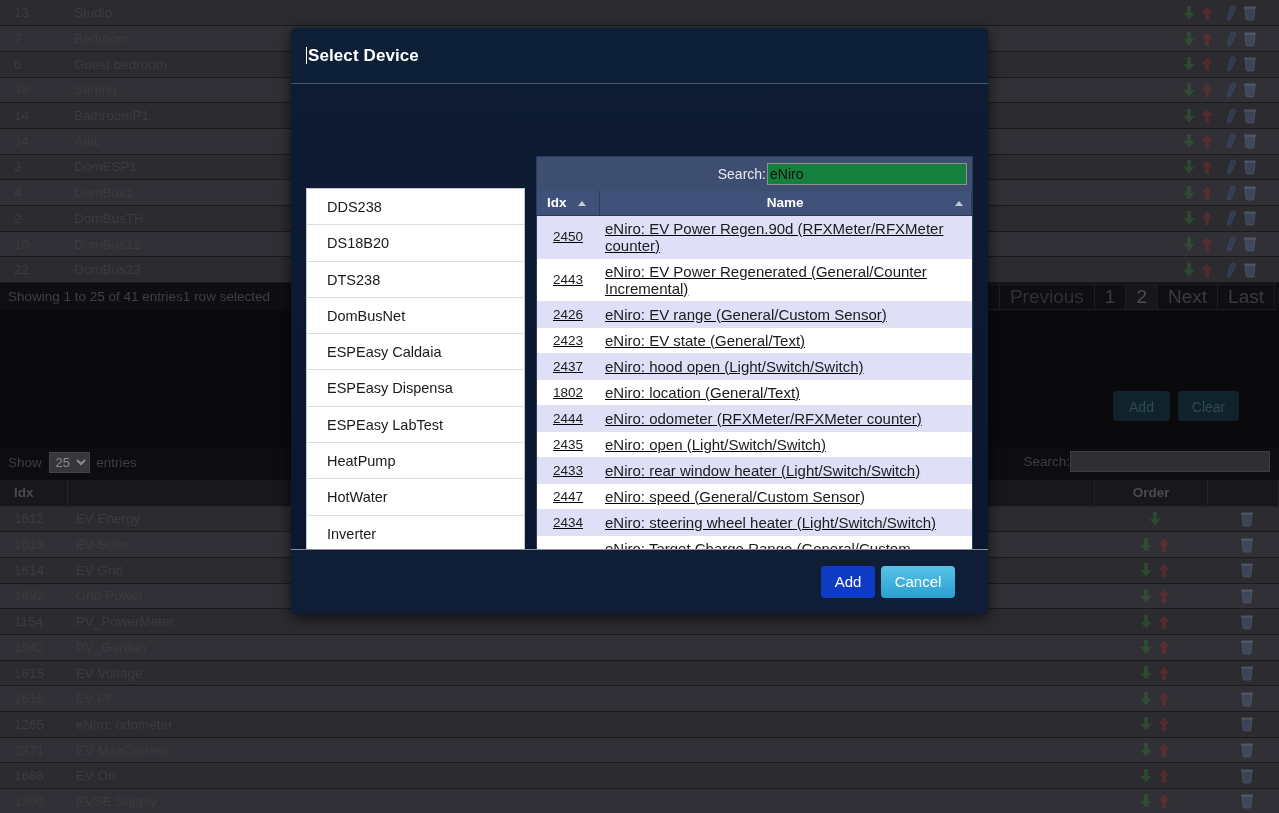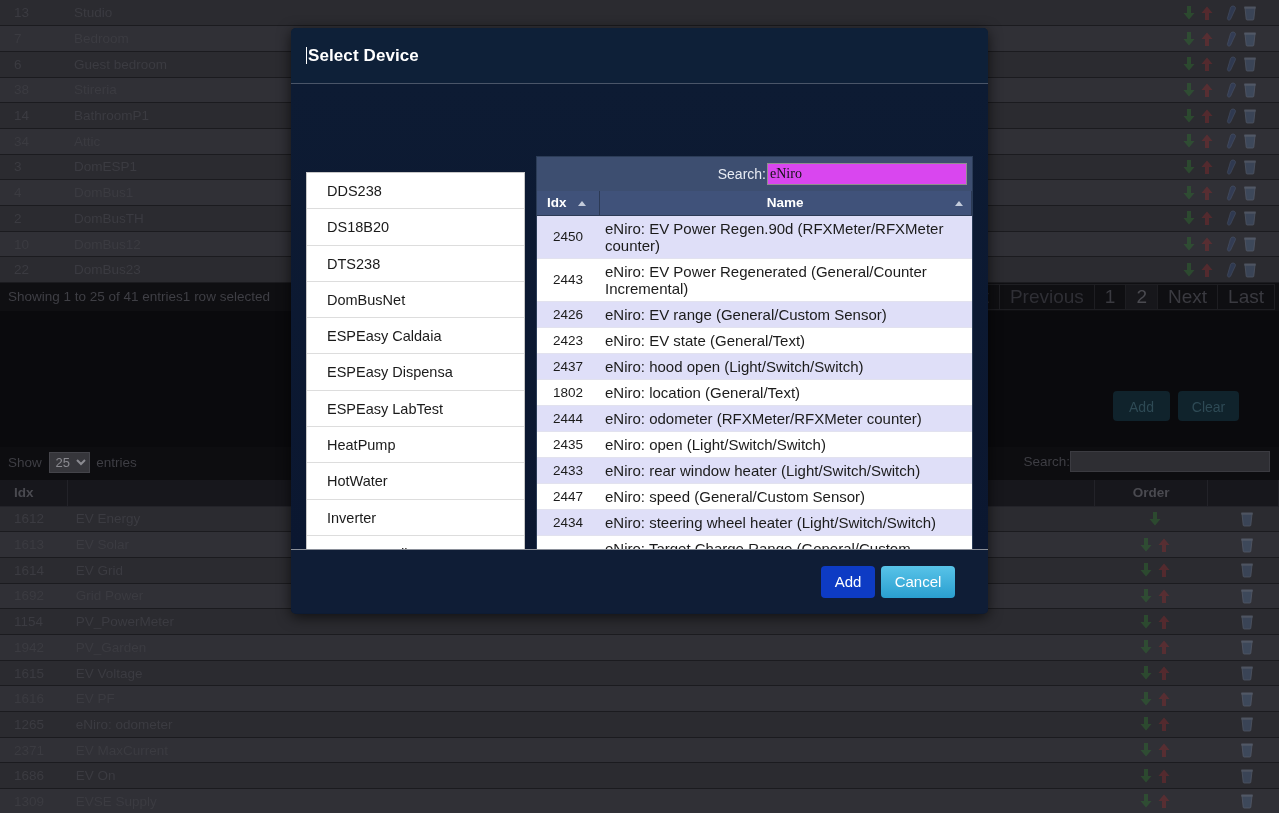--- a/index.html
+++ b/index.html
@@ -175,21 +175,21 @@
 
   
   #hardware-label {
     position: absolute;
     left: 308px; top: 72px;
     color: #cfd6e0;
     font-size: 21px;
   }
   #hw-list {
     position: absolute;
-    left: 15px; top: 88px;
+    left: 15px; top: 104px;
     width: 219px; height: 410px;
     background: #ffffff;
     border: 1px solid #c8c8c8;
     overflow: hidden;
   }
   .hw-item {
     height: 36.3px;
     line-height: 36.3px;
     padding-left: 20px;
     font-size: 14.5px;
@@ -214,24 +214,24 @@
     display: flex;
     align-items: center;
     justify-content: flex-end;
     padding-right: 5px;
     color: #e8ecf4;
     font-size: 14px;
   }
   #dev-searchbar input {
     width: 200px; height: 22px;
     border: 1px solid #8f8f8f;
-    background: #d946ef;
+    background: #15803d;
     color: #111;
     font-size: 14px;
-    font-family: Liberation Serif, serif;
+    font-family: Liberation Sans, sans-serif;
     padding: 0 2px;
     margin-left: 1px;
   }
   #dev-table { width: 100%; border-collapse: collapse; table-layout: fixed; }
   #dev-table thead th {
     height: 24px;
     background: #40527a;
     color: #ffffff;
     font-size: 13.5px;
     font-weight: bold;
@@ -263,20 +263,21 @@
     text-align: center;
     width: 62px;
     font-size: 13.5px;
   }
   #dev-table tbody tr.odd td  { background: #dfdff8; }
   #dev-table tbody tr.even td { background: #ffffff; }
 
   #dev-scroll {
     height: 401px;
     overflow: hidden;
+    text-decoration: underline;
   }
 
   #modal-footer {
     height: 64px;
     background: #0f1d36;
     border-top: 1px solid #8a8f99;
     position: relative;
   }
   .fbtn {
     position: absolute;

